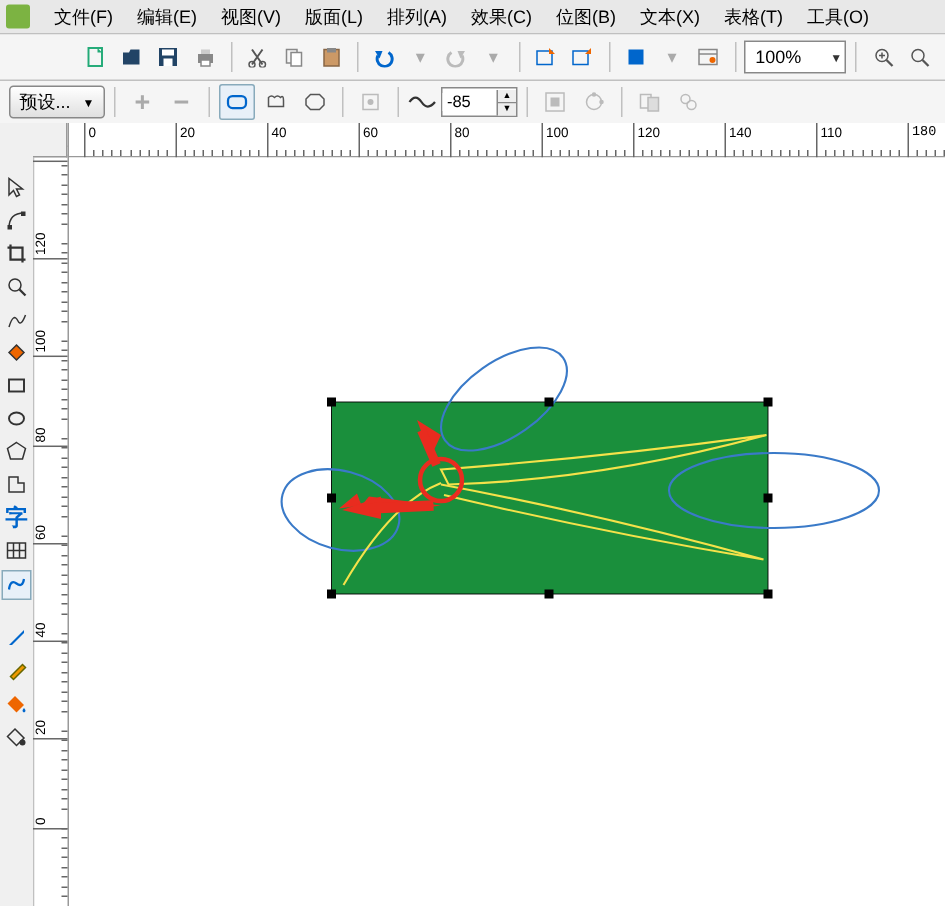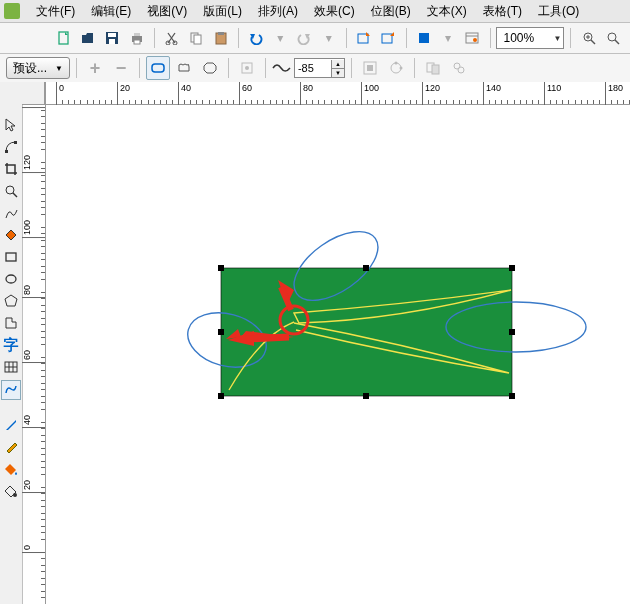--- a/index.html
+++ b/index.html
@@ -502,21 +502,21 @@
         <div class="tick-h" style="left: 498px;">110</div>
         <div class="small-tick-h" style="left: 504.1px;"></div>
         <div class="small-tick-h" style="left: 510.2px;"></div>
         <div class="small-tick-h" style="left: 516.3px;"></div>
         <div class="small-tick-h" style="left: 522.4px;"></div>
         <div class="small-tick-h" style="left: 528.5px;"></div>
         <div class="small-tick-h" style="left: 534.6px;"></div>
         <div class="small-tick-h" style="left: 540.7px;"></div>
         <div class="small-tick-h" style="left: 546.8px;"></div>
         <div class="small-tick-h" style="left: 552.9px;"></div>
-        <div class="tick-h" style="left: 559px;">180</div>
+        <div class="tick-h" style="left: 559px; font-family: Liberation Mono, monospace;">180</div>
         <div class="small-tick-h" style="left: 565.1px;"></div>
         <div class="small-tick-h" style="left: 571.2px;"></div>
         <div class="small-tick-h" style="left: 577.3px;"></div>
         <div class="small-tick-h" style="left: 583.4px;"></div>
       </div>
 
     <div class="canvas">
       <svg class="drawing" width="600" height="520">
 
         <rect x="175" y="163" width="291" height="128" fill="#1a8f3c" stroke="#000" stroke-width="0.6"></rect>

